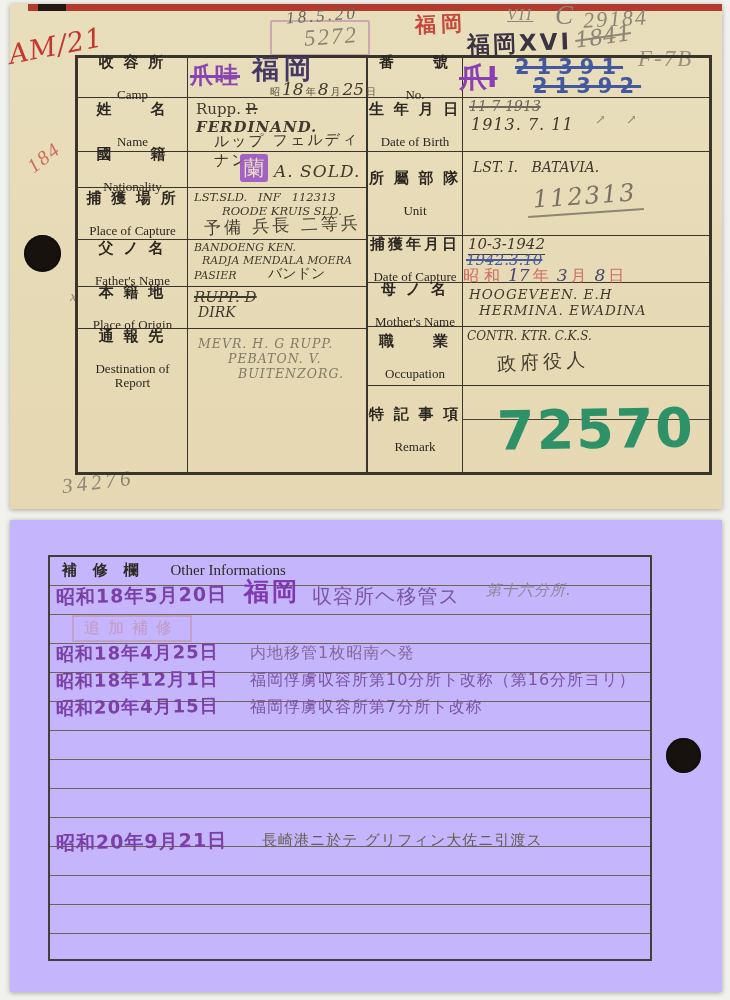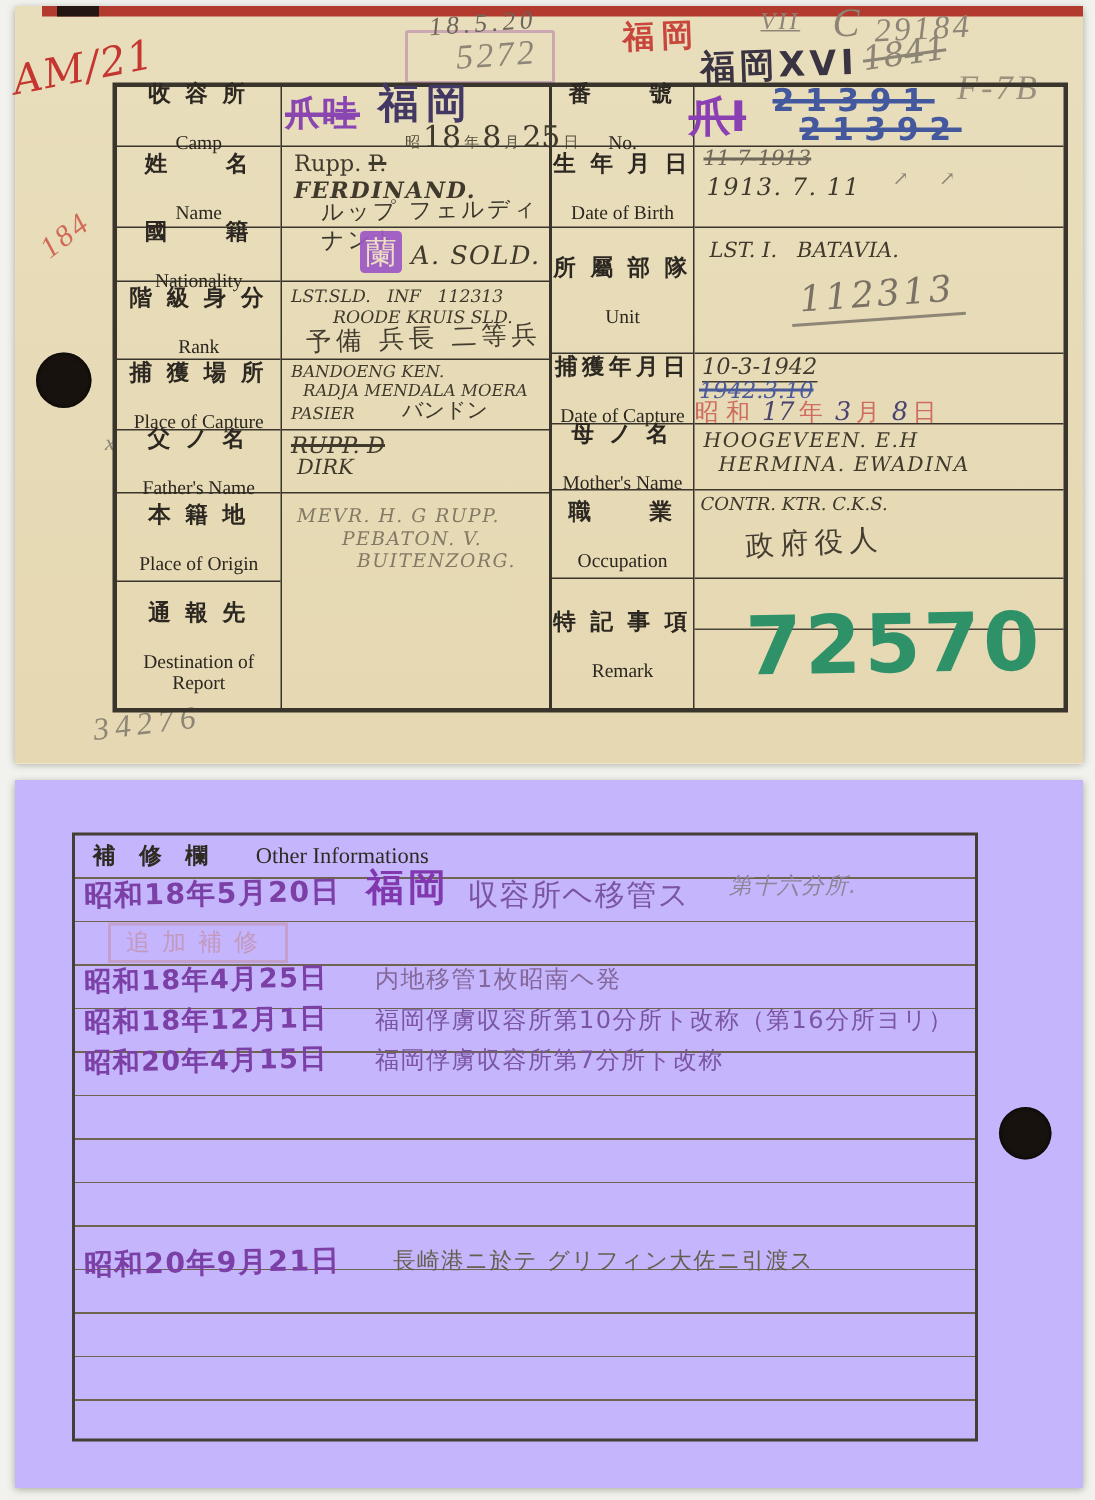--- a/index.html
+++ b/index.html
@@ -64,21 +64,21 @@
   .v{font-family:"DejaVu Serif",serif;}
   .struck{text-decoration:line-through;text-decoration-thickness:2px;}
   .pre{white-space:pre;}
 
   .vCamp .sJava{position:absolute;left:2px;top:2px;font-size:23px;color:#8a46b0;font-weight:bold;letter-spacing:2px;
         font-family:"DejaVu Sans",sans-serif;text-decoration:line-through;text-decoration-thickness:3px;}
   .vCamp .sFuk{position:absolute;left:64px;top:-7px;font-size:27px;color:#433864;font-weight:bold;letter-spacing:5px;
         font-family:"DejaVu Sans",sans-serif;}
   .vCamp .campDate{position:absolute;left:82px;top:21px;white-space:nowrap;}
   .ppr{font-size:10px;color:#55503f;}
-  .dnum{font-size:20px;margin:0 2px;color:#403a2c;}
+  .dnum{font-size:17px;font-style:italic;margin:0 2px;color:#403a2c;}
 
   .vName{padding:2px 0 0 8px;}
   .vName .ln1{font-size:15px;display:block;}
   .vName .ln2{font-size:15px;display:block;font-weight:bold;font-style:italic;letter-spacing:1px;}
   .vName .kana{position:absolute;left:26px;top:33px;font-size:15px;letter-spacing:2px;color:#3c372b;
         font-family:"DejaVu Sans",sans-serif;transform:rotate(-1deg);}
 
   .vNat .sRan{position:absolute;left:52px;top:2px;width:28px;height:28px;background:#9d58c4;color:#ecdfc6;
         font-size:21px;line-height:28px;text-align:center;border-radius:3px;opacity:.92;
         font-family:"DejaVu Sans",sans-serif;}
@@ -210,24 +210,20 @@
           </div>
         <div class="r lbl">
             <span class="jp">姓　　名</span>
             <span class="en">Name</span>
           </div>
         <div class="r lbl">
             <span class="jp">國　　籍</span>
             <span class="en">Nationality</span>
           </div>
         <div class="r lbl">
-            <span class="jp">階 級 身 分</span>
-            <span class="en">Rank</span>
-          </div>
-        <div class="r lbl">
             <span class="jp">捕 獲 場 所</span>
             <span class="en">Place of Capture</span>
           </div>
         <div class="r lbl">
             <span class="jp">父 ノ 名</span>
             <span class="en">Father's Name</span>
           </div>
         <div class="r lbl">
             <span class="jp">本 籍 地</span>
             <span class="en">Place of Origin</span>

